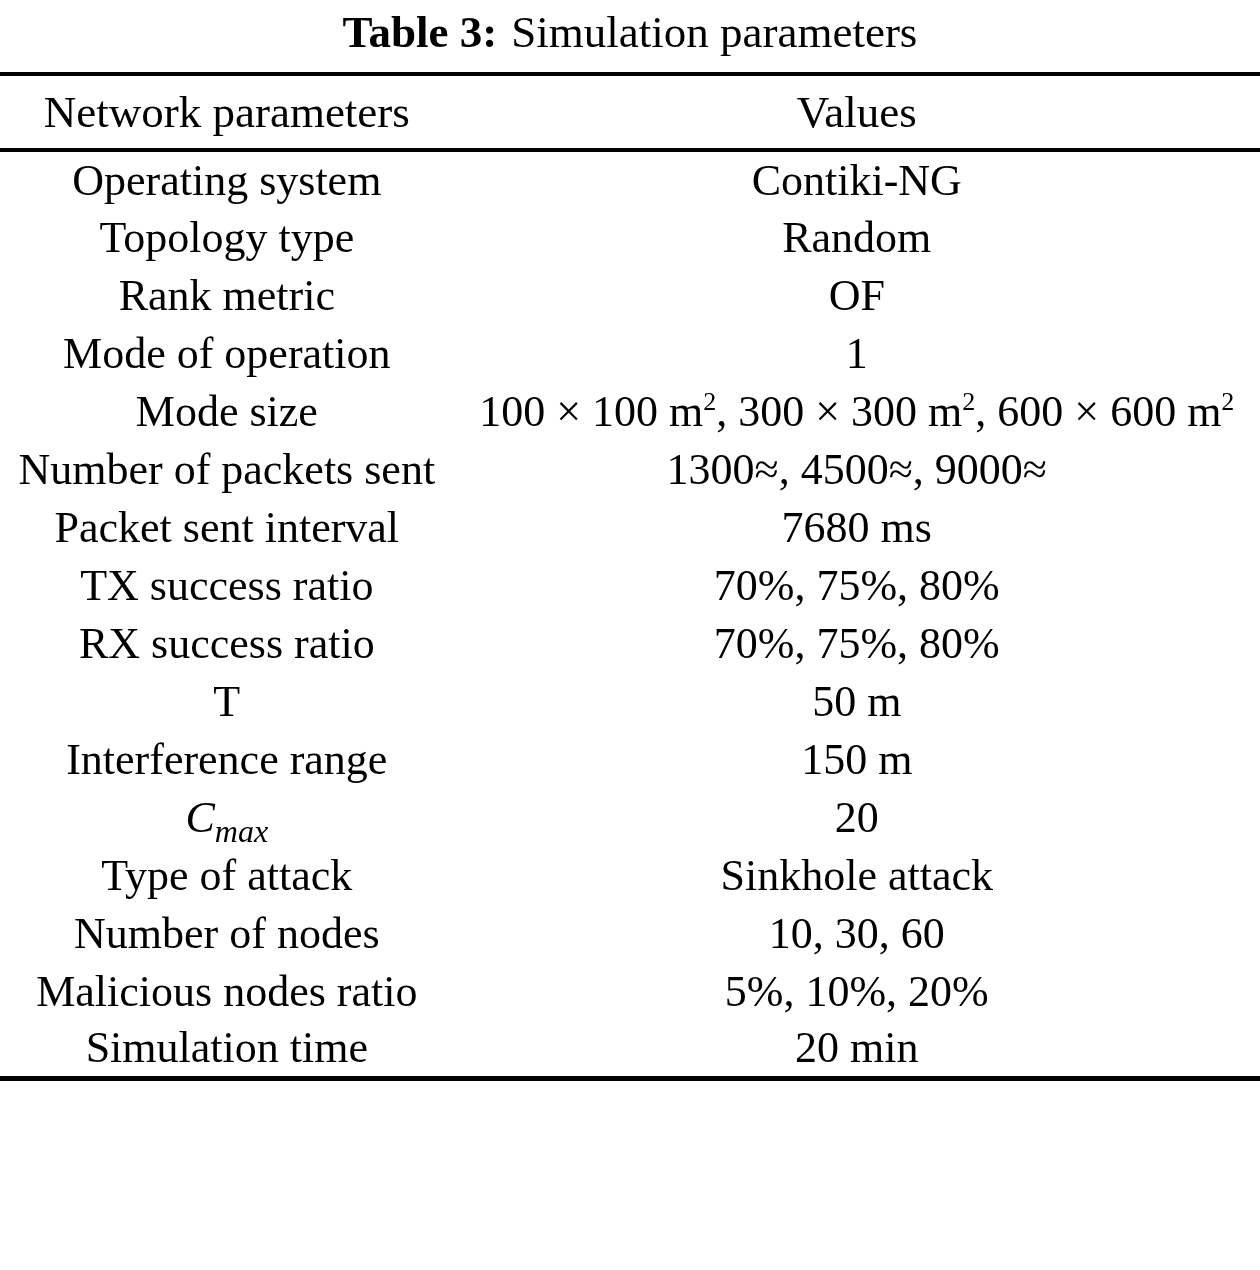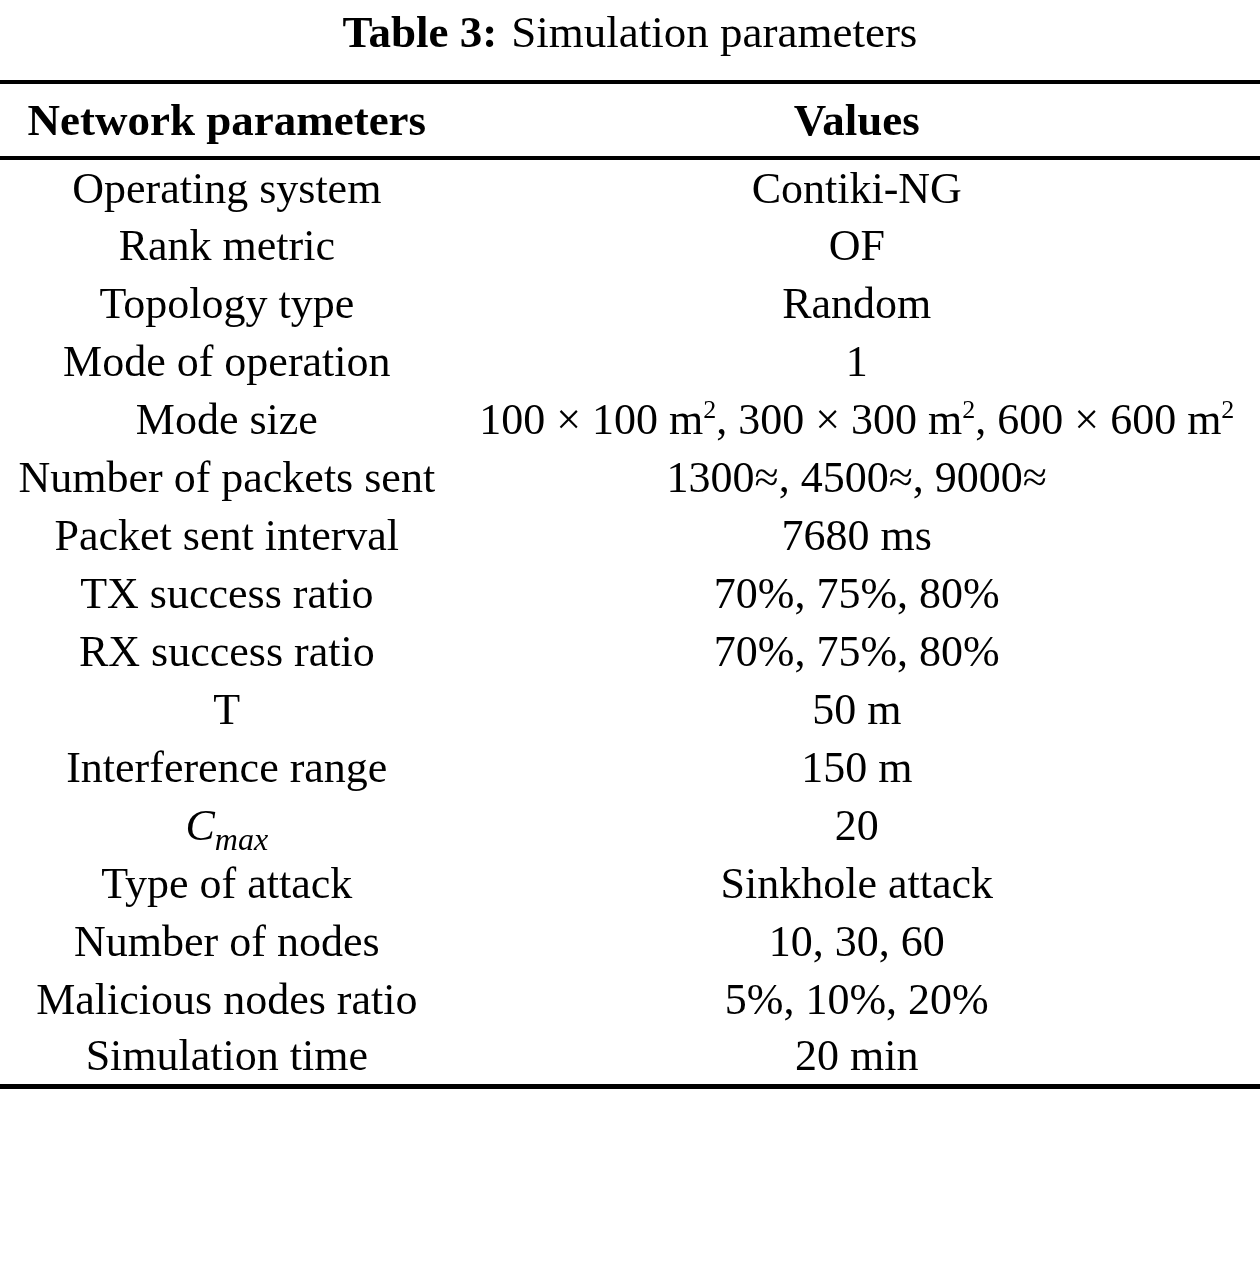--- a/index.html
+++ b/index.html
@@ -7,37 +7,37 @@
   body {
     width: 1260px;
     height: 1270px;
     background: #ffffff;
     color: #000000;
     font-family: "Liberation Serif", "DejaVu Serif", serif;
     overflow: hidden;
   }
   .figure { width: 1260px; }
   .caption {
-    height: 80px;
+    height: 72px;
     padding-top: 4px;
     text-align: center;
     font-size: 45px;
     line-height: 1.25;
     white-space: nowrap;
   }
   .caption-label { font-weight: bold; margin-right: 14px; }
   table.params-table {
     width: 1260px;
     border-collapse: collapse;
     border-top: 4px solid #000000;
     border-bottom: 5px solid #000000;
     table-layout: fixed;
   }
   thead th {
-    font-weight: bold;
+    font-weight: normal;
     font-size: 45px;
     height: 76px;
     padding: 0;
     text-align: center;
     vertical-align: middle;
     border-bottom: 4px solid #000000;
     white-space: nowrap;
   }
   tbody td {
     font-size: 44px;
@@ -78,26 +78,26 @@
         <th class="col-param">Network parameters</th>
         <th class="col-value">Values</th>
       </tr>
     </thead>
     <tbody id="table-body">
         <tr>
           <td class="col-param">Operating system</td>
           <td class="col-value">Contiki-NG</td>
         </tr>
         <tr>
+          <td class="col-param">Topology type</td>
+          <td class="col-value">Random</td>
+        </tr>
+        <tr>
           <td class="col-param">Rank metric</td>
           <td class="col-value">OF</td>
-        </tr>
-        <tr>
-          <td class="col-param">Topology type</td>
-          <td class="col-value">Random</td>
         </tr>
         <tr>
           <td class="col-param">Mode of operation</td>
           <td class="col-value">1</td>
         </tr>
         <tr>
           <td class="col-param">Mode size</td>
           <td class="col-value"><span class="seg-normal">100 × 100 m</span><span class="seg-sup">2</span><span class="seg-normal">, 300 × 300 m</span><span class="seg-sup">2</span><span class="seg-normal">, 600 × 600 m</span><span class="seg-sup">2</span></td>
         </tr>
         <tr>

